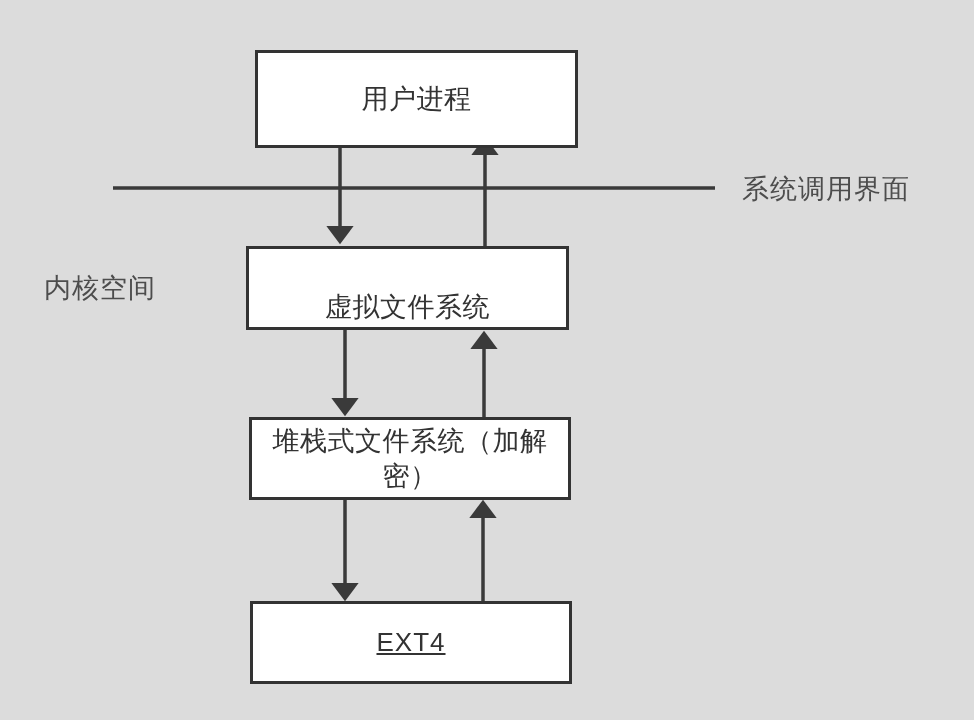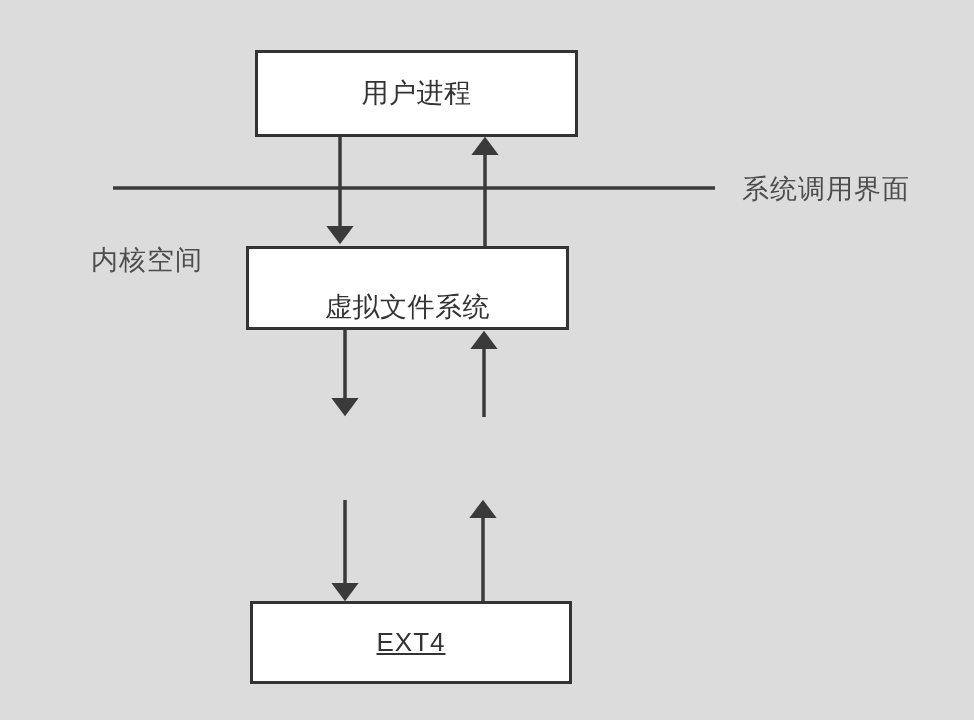--- a/index.html
+++ b/index.html
@@ -81,31 +81,34 @@
 
     <line x1="345" y1="330" x2="345" y2="410" stroke="#3a3a3a" stroke-width="3.5" marker-end="url(#arrowhead)"></line>
 
     <line x1="484" y1="417" x2="484" y2="337" stroke="#3a3a3a" stroke-width="3.5" marker-end="url(#arrowhead)"></line>
 
     <line x1="345" y1="500" x2="345" y2="595" stroke="#3a3a3a" stroke-width="3.5" marker-end="url(#arrowhead)"></line>
 
     <line x1="483" y1="601" x2="483" y2="506" stroke="#3a3a3a" stroke-width="3.5" marker-end="url(#arrowhead)"></line>
   </svg>
 
-  <div class="node" style="left:255px; top:50px; width:323px; height:87px;">
+  <div class="node" style="left:255px; top:50px; width:323px; height:98px;">
     <span>用户进程</span>
   </div>
 
   <div class="node" style="left:246px; top:246px; width:323px; height:84px;align-items:flex-end;">
     <span>虚拟文件系统</span>
   </div>
 
+  <div class="node" style="left:249px; top:417px; width:322px; height:83px;">
+    <span>堆栈式文件系统（加解密）</span>
+  </div>
 
   <div class="node node-ext4" style="left:250px; top:601px; width:322px; height:83px;">
     <span>EXT4</span>
   </div>
 
 
-  <div class="side-label" style="left:44px; top:242px;margin-left:47px;">内核空间</div>
+  <div class="side-label" style="left:44px; top:270px;">内核空间</div>
 
   <div class="edge-label" style="left:742px; top:171px;">系统调用界面</div>
 
 </div>
 
 </body></html>

